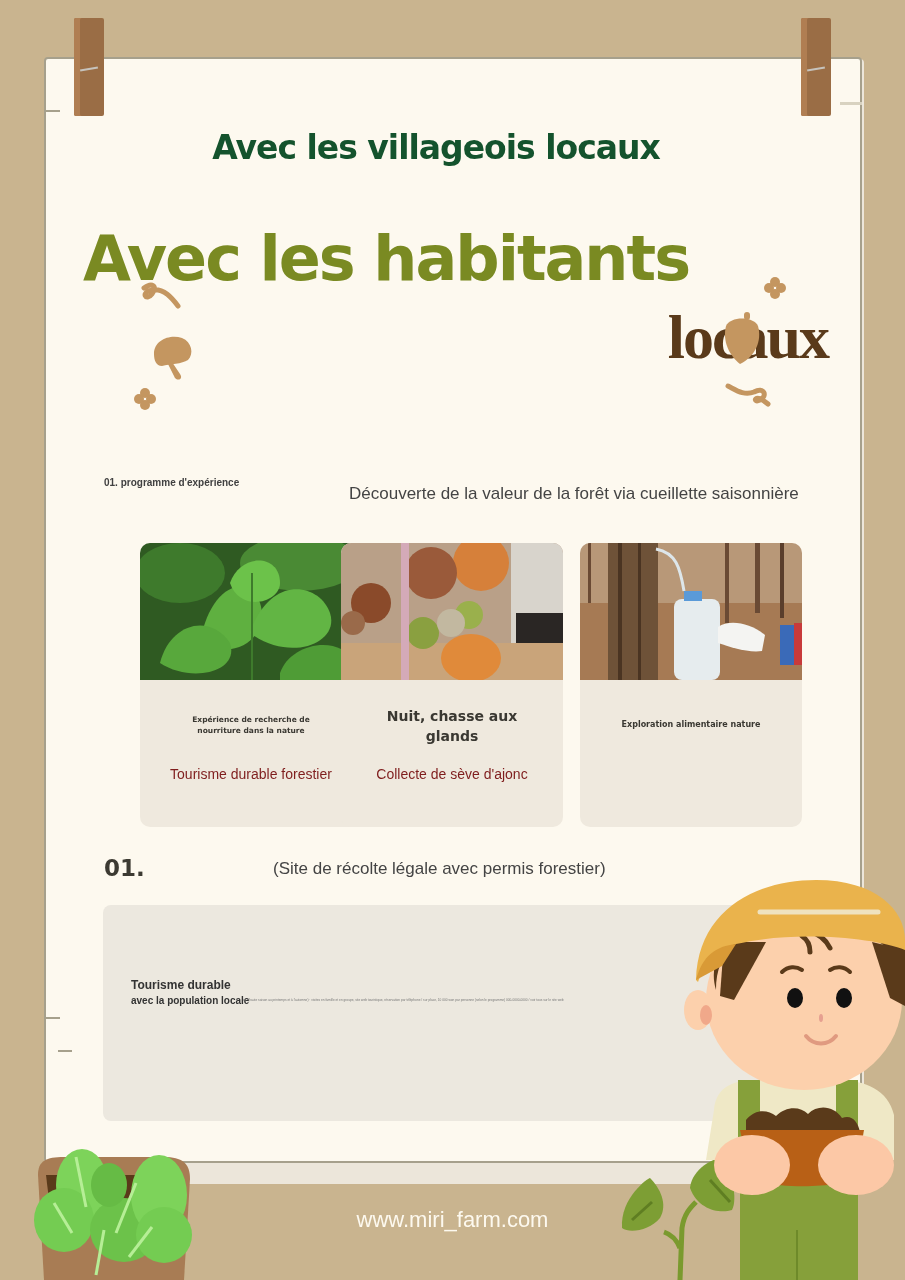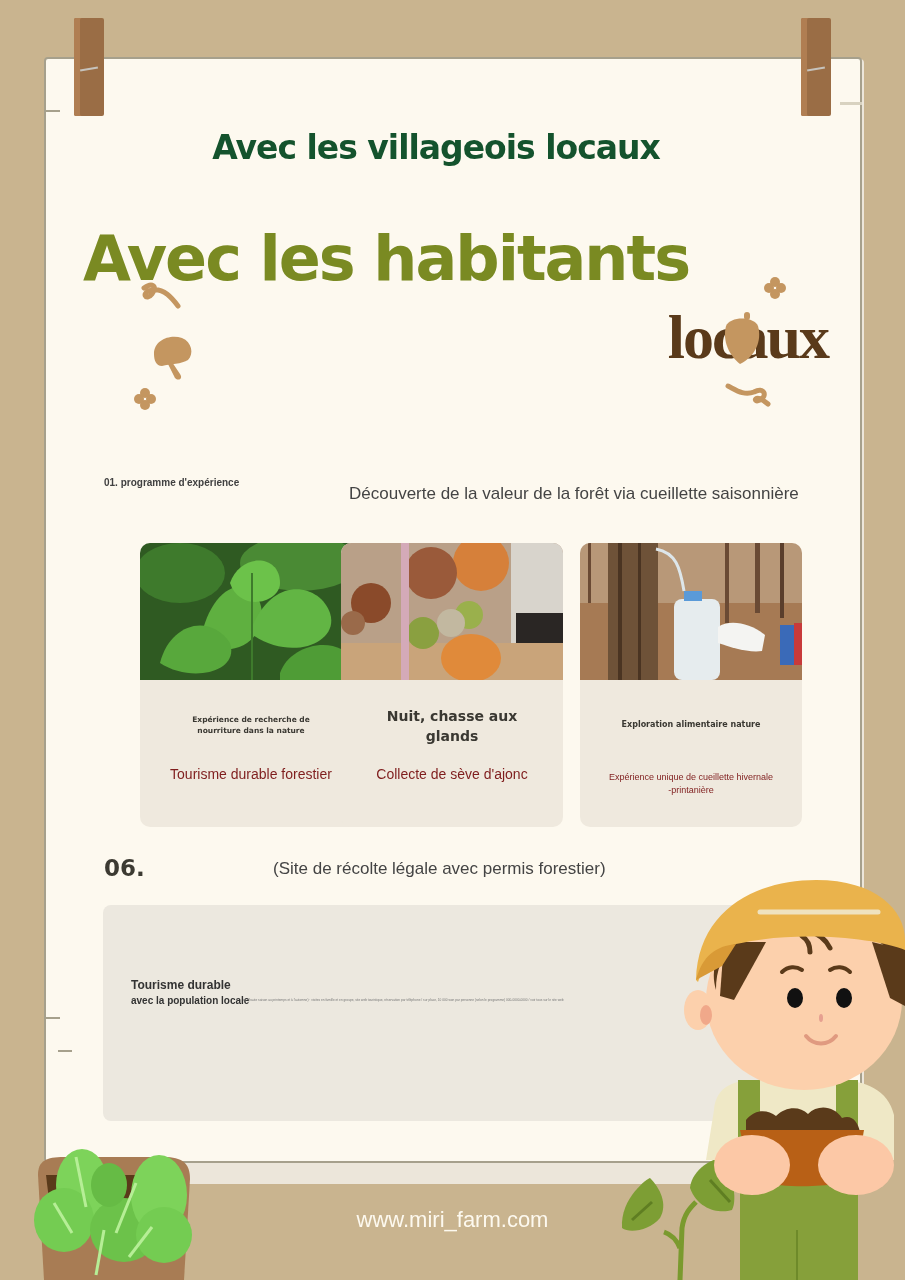--- a/index.html
+++ b/index.html
@@ -134,24 +134,23 @@
     <rect x="38" y="0" width="4" height="137" fill="#4a3422"></rect>
     <rect x="58" y="0" width="3" height="137" fill="#4a3422"></rect>
     <path d="M76 6 C96 10, 100 24, 104 48" stroke="#dde6ea" stroke-width="3" fill="none"></path>
     <rect x="94" y="56" width="46" height="81" rx="8" fill="#e6ecee"></rect>
     <rect x="104" y="48" width="18" height="10" fill="#5a9ad8"></rect>
     <path d="M138 84 C150 76, 170 80, 185 92 L182 108 C168 110, 150 104, 138 100 Z" fill="#f4f4f2"></path>
     <rect x="200" y="82" width="14" height="40" fill="#3a6ab8"></rect>
     <rect x="214" y="80" width="8" height="42" fill="#c83a3a"></rect>
   </svg>
   <div class="ctitle" style="top:176px;font-size:8px;line-height:11px;">Exploration alimentaire nature</div>
-  <div class="ctext" style="top:228px;font-size:9px;line-height:13px;padding:0 20px;">Expérience unique de cueillette hivernale -printanière</div>
 </div>
 
-<div class="sec2-label">06.</div>
+<div class="sec2-label">01.</div>
 <div class="sec2-text">(Site de récolte légale avec permis forestier)</div>
 
 <div class="box2"></div>
 <div class="box2-t1">Tourisme durable</div>
 <div class="box2-t2">avec la population locale</div>
 <div class="box2-fine">ex. (haute saison au printemps et à l'automne) · visites en famille et en groupe, site web touristique, réservation par téléphone / sur place, 10 000 won par personne (selon le programme) 000-0000-0000 / voir tous sur le site web</div>
 
 <svg class="deco" style="left:24px;top:1135px" width="175" height="145" viewBox="0 0 175 145">
   <path d="M14 40 C14 26, 22 22, 40 22 L140 22 C158 22, 166 28, 166 44 L160 145 L20 145 Z" fill="#a87c54"></path>
   <path d="M22 40 L156 40 L150 90 L28 90 Z" fill="#5a3a1a"></path>

